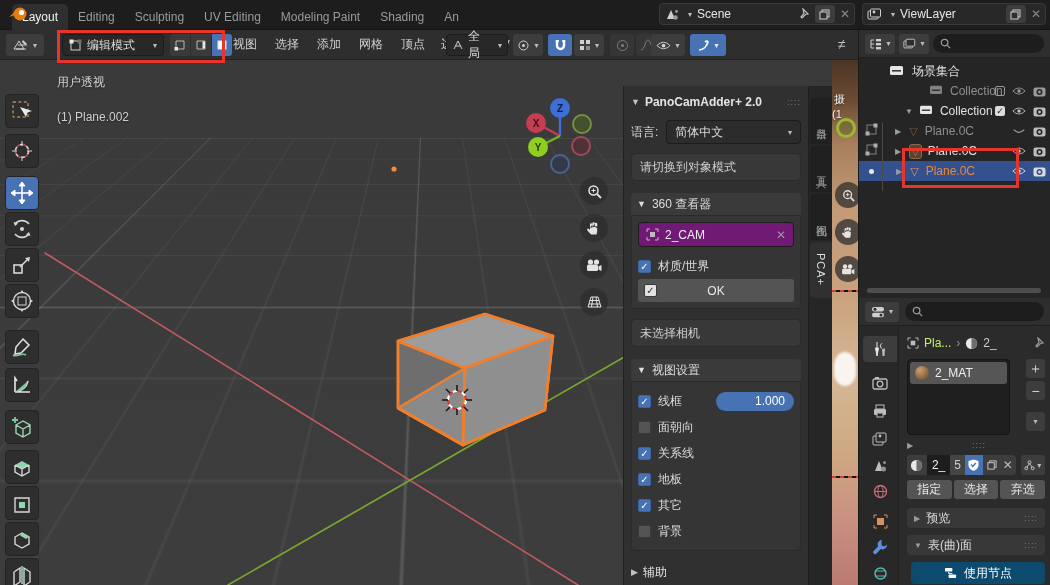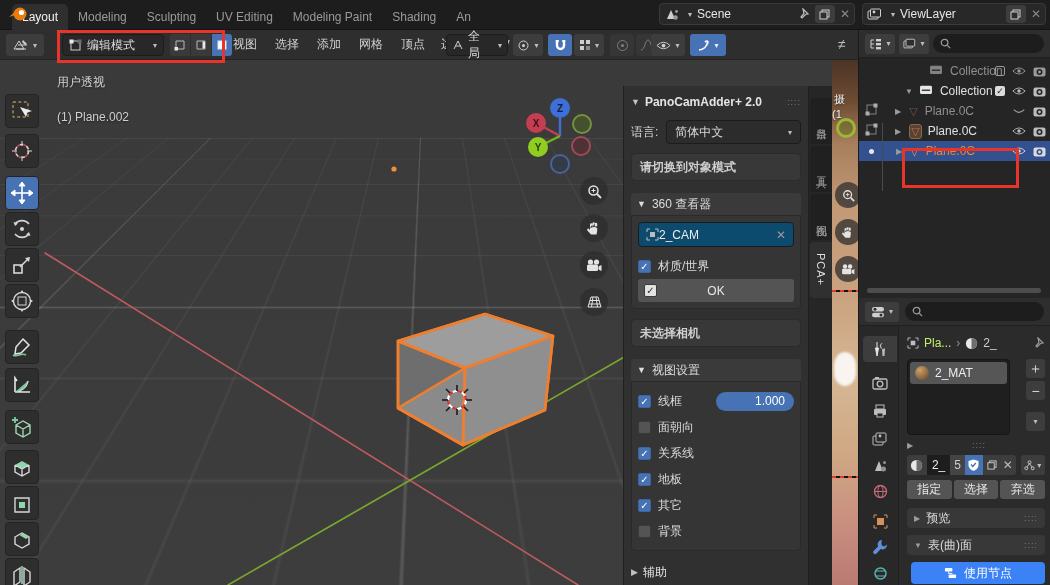--- a/index.html
+++ b/index.html
@@ -39,21 +39,21 @@
   
   #strip{left:832px;top:60px;width:26px;height:525px;overflow:hidden;background:
     linear-gradient(180deg,#4c3425 0%,#6e4c33 8%,#a87f5d 16%,#c29a76 28%,#caa27f 45%,#d6b795 60%,#cfa883 75%,#c98f80 88%,#b97a72 100%);}
   .dashline{position:absolute;left:0;width:26px;height:2px;background:repeating-linear-gradient(90deg,#e0392e 0 4px,#141414 4px 8px);}
   
   #sidebar{left:623px;top:86px;width:185px;height:499px;background:#303030;border-left:1px solid #202020;padding:5px 7px;overflow:hidden;}
   .phead{display:flex;align-items:center;height:22px;color:#e4e4e4;}
   .phead .arr{font-size:9px;color:#c2c2c2;margin-right:5px;}
   .subhead{background:#3a3a3a;border-radius:4px 4px 0 0;height:22px;display:flex;align-items:center;padding:0 6px;color:#dedede;margin-top:8px;}
   .groupbox{background:#353535;border:1px solid #2a2a2a;border-radius:0 0 4px 4px;padding:6px;}
-  .plainbox{background:#383838;border:1px solid #2b2b2b;border-radius:4px;height:28px;display:flex;align-items:center;padding:0 8px;color:#cfcfcf;font-weight:bold;}
+  .plainbox{background:#383838;border:1px solid #2b2b2b;border-radius:4px;height:28px;display:flex;align-items:center;padding:0 8px;color:#cfcfcf;}
   .cb{width:13px;height:13px;border-radius:2px;background:#545454;border:1px solid #3a3a3a;display:inline-flex;align-items:center;justify-content:center;color:#fff;font-size:10px;flex:none;}
   .cb.on{background:#4772b3;border-color:#3c64a0;}
   .cbrow{display:flex;align-items:center;gap:7px;height:26px;color:#dcdcdc;}
   .slider{background:#4772b3;border-radius:10px;height:19px;display:flex;align-items:center;justify-content:flex-end;padding:0 9px;color:#fff;}
   #tabstrip{left:808px;top:86px;width:24px;height:499px;background:#262626;border-left:1px solid #1f1f1f;}
   .vtab{position:absolute;left:1px;width:22px;border-radius:4px 0 0 4px;background:#202020;color:#9a9a9a;writing-mode:vertical-rl;display:flex;align-items:center;justify-content:center;font-size:11px;letter-spacing:1px;}
   .vtab.active{background:#303030;color:#e0e0e0;}
   
   #outliner{left:858px;top:30px;width:192px;height:268px;background:#252525;border-left:1px solid #1a1a1a;overflow:hidden;}
   #outliner .ohead{height:28px;background:#2e2e2e;border-bottom:1px solid #202020;display:flex;align-items:center;padding:0 6px;gap:4px;}
@@ -83,21 +83,21 @@
   <div id="topbar" class="abs">
     <span class="abs" style="left:8px;top:5px">
       <svg width="20" height="18" viewBox="0 0 20 18">
           <circle cx="12" cy="9" r="6.5" fill="#e87d0d"></circle>
           <circle cx="13.5" cy="7.5" r="2.6" fill="#fff"></circle>
           <path d="M1 12 L8 6 L10 9 Z" fill="#e87d0d"></path>
         </svg>
     </span>
     <div class="row" style="margin-left:12px;height:100%">
       <span class="wtab active">Layout</span>
-      <span class="wtab">Modeling</span>
+      <span class="wtab">Editing</span>
       <span class="wtab">Sculpting</span>
       <span class="wtab">UV Editing</span>
       <span class="wtab">Modeling Paint</span>
       <span class="wtab">Shading</span>
       <span class="wtab">An</span>
     </div>
     <div class="idselector abs" style="left:659px;top:3px;width:196px">
       <svg width="15" height="13" viewBox="0 0 15 13">
           <path d="M3 11 L7 2 L11 11 Z" fill="#cfcfcf"></path>
           <circle cx="11.5" cy="9.5" r="2.3" fill="#9a9a9a"></circle>
@@ -492,21 +492,21 @@
       </div>
     </div>
     <div class="plainbox" style="margin-top:9px">
         <span>请切换到对象模式</span>
       </div>
     <div class="subhead" style="margin-top:12px">
       <span class="arr" style="margin-right:6px;font-size:9px">▼</span>
         <span>360 查看器</span>
     </div>
     <div class="groupbox">
-      <div class="field" style="height:25px;padding:0 7px;background:#0c4a6e">
+      <div class="field" style="height:25px;padding:0 7px;gap:6px;background:#701a75">
         <svg width="13" height="13" viewBox="0 0 13 13">
             <path d="M1 1 h3 M1 1 v3 M12 1 h-3 M12 1 v3 M1 12 h3 M1 12 v-3 M12 12 h-3 M12 12 v-3" stroke="#bdbdbd"></path>
             <rect x="4" y="4" width="5" height="5" fill="#bdbdbd"></rect>
           </svg>
         <span style="flex:1;color:#ededed">2_CAM</span>
         <span style="color:#9a9a9a">✕</span>
       </div>
       <div class="cbrow" style="margin-top:6px">
         <span class="cb on">✓</span>
         <span>材质/世界</span>
@@ -585,20 +585,27 @@
         </span>
       <div class="search">
         <svg width="11" height="11" viewBox="0 0 12 12">
             <circle cx="5" cy="5" r="3.6" fill="none" stroke="#9a9a9a" stroke-width="1.4"></circle>
             <line x1="8" y1="8" x2="11" y2="11" stroke="#9a9a9a" stroke-width="1.4"></line>
           </svg>
       </div>
     </div>
     <div style="padding-top:3px">
       <div class="orow">
+        <span style="margin-left:30px"><svg width="15" height="12" viewBox="0 0 15 12">
+              <rect x="1" y="2" width="13" height="9" rx="1.5" fill="#e6e6e6"></rect>
+              <rect x="3" y="6" width="9" height="1.6" fill="#3a3a3a"></rect>
+            </svg></span>
+        <span style="margin-left:8px;color:#e0e0e0">场景集合</span>
+      </div>
+      <div class="orow">
         <span style="margin-left:70px;opacity:.55"><svg width="14" height="11" viewBox="0 0 15 12">
               <rect x="1" y="2" width="13" height="9" rx="1.5" fill="#cfcfcf"></rect>
               <rect x="3" y="6" width="9" height="1.6" fill="#3a3a3a"></rect>
             </svg></span>
         <span class="muted" style="margin-left:7px">Collection</span>
         <span class="oricons">
           <span style="width:10px;height:10px;border:1px solid #9a9a9a;border-radius:2px"></span>
           <svg width="14" height="10" viewBox="0 0 16 11">
               <path d="M1 5.5 Q8 -1.5 15 5.5 Q8 12.5 1 5.5Z" fill="none" stroke="#9a9a9a"></path>
               <circle cx="8" cy="5.5" r="2" fill="#9a9a9a"></circle>
@@ -857,21 +864,21 @@
       <div class="panelhead" style="margin-top:9px">
         <span class="expnd" style="margin-right:6px">▶</span>
           <span style="flex:1">预览</span>
           <span class="dots">::::</span>
       </div>
       <div class="panelhead" style="margin-top:7px">
         <span class="expnd" style="margin-right:6px">▼</span>
           <span style="flex:1">表(曲)面</span>
           <span class="dots">::::</span>
       </div>
-      <div class="row" style="margin-top:7px;height:22px;background:#3b82f6;border-radius:4px;justify-content:center;gap:7px;margin-left:4px">
+      <div class="row" style="margin-top:7px;height:22px;background:#0c4a6e;border-radius:4px;justify-content:center;gap:7px;margin-left:4px">
         <svg width="13" height="12" viewBox="0 0 14 13">
             <rect x="1" y="1" width="8" height="4" rx="1" fill="#fff"></rect>
             <rect x="5" y="8" width="8" height="4" rx="1" fill="#fff"></rect>
             <path d="M5 5 v2 h4" fill="none" stroke="#fff"></path>
           </svg>
         <span style="color:#fff">使用节点</span>
       </div>
     </div>
   </div>
 

